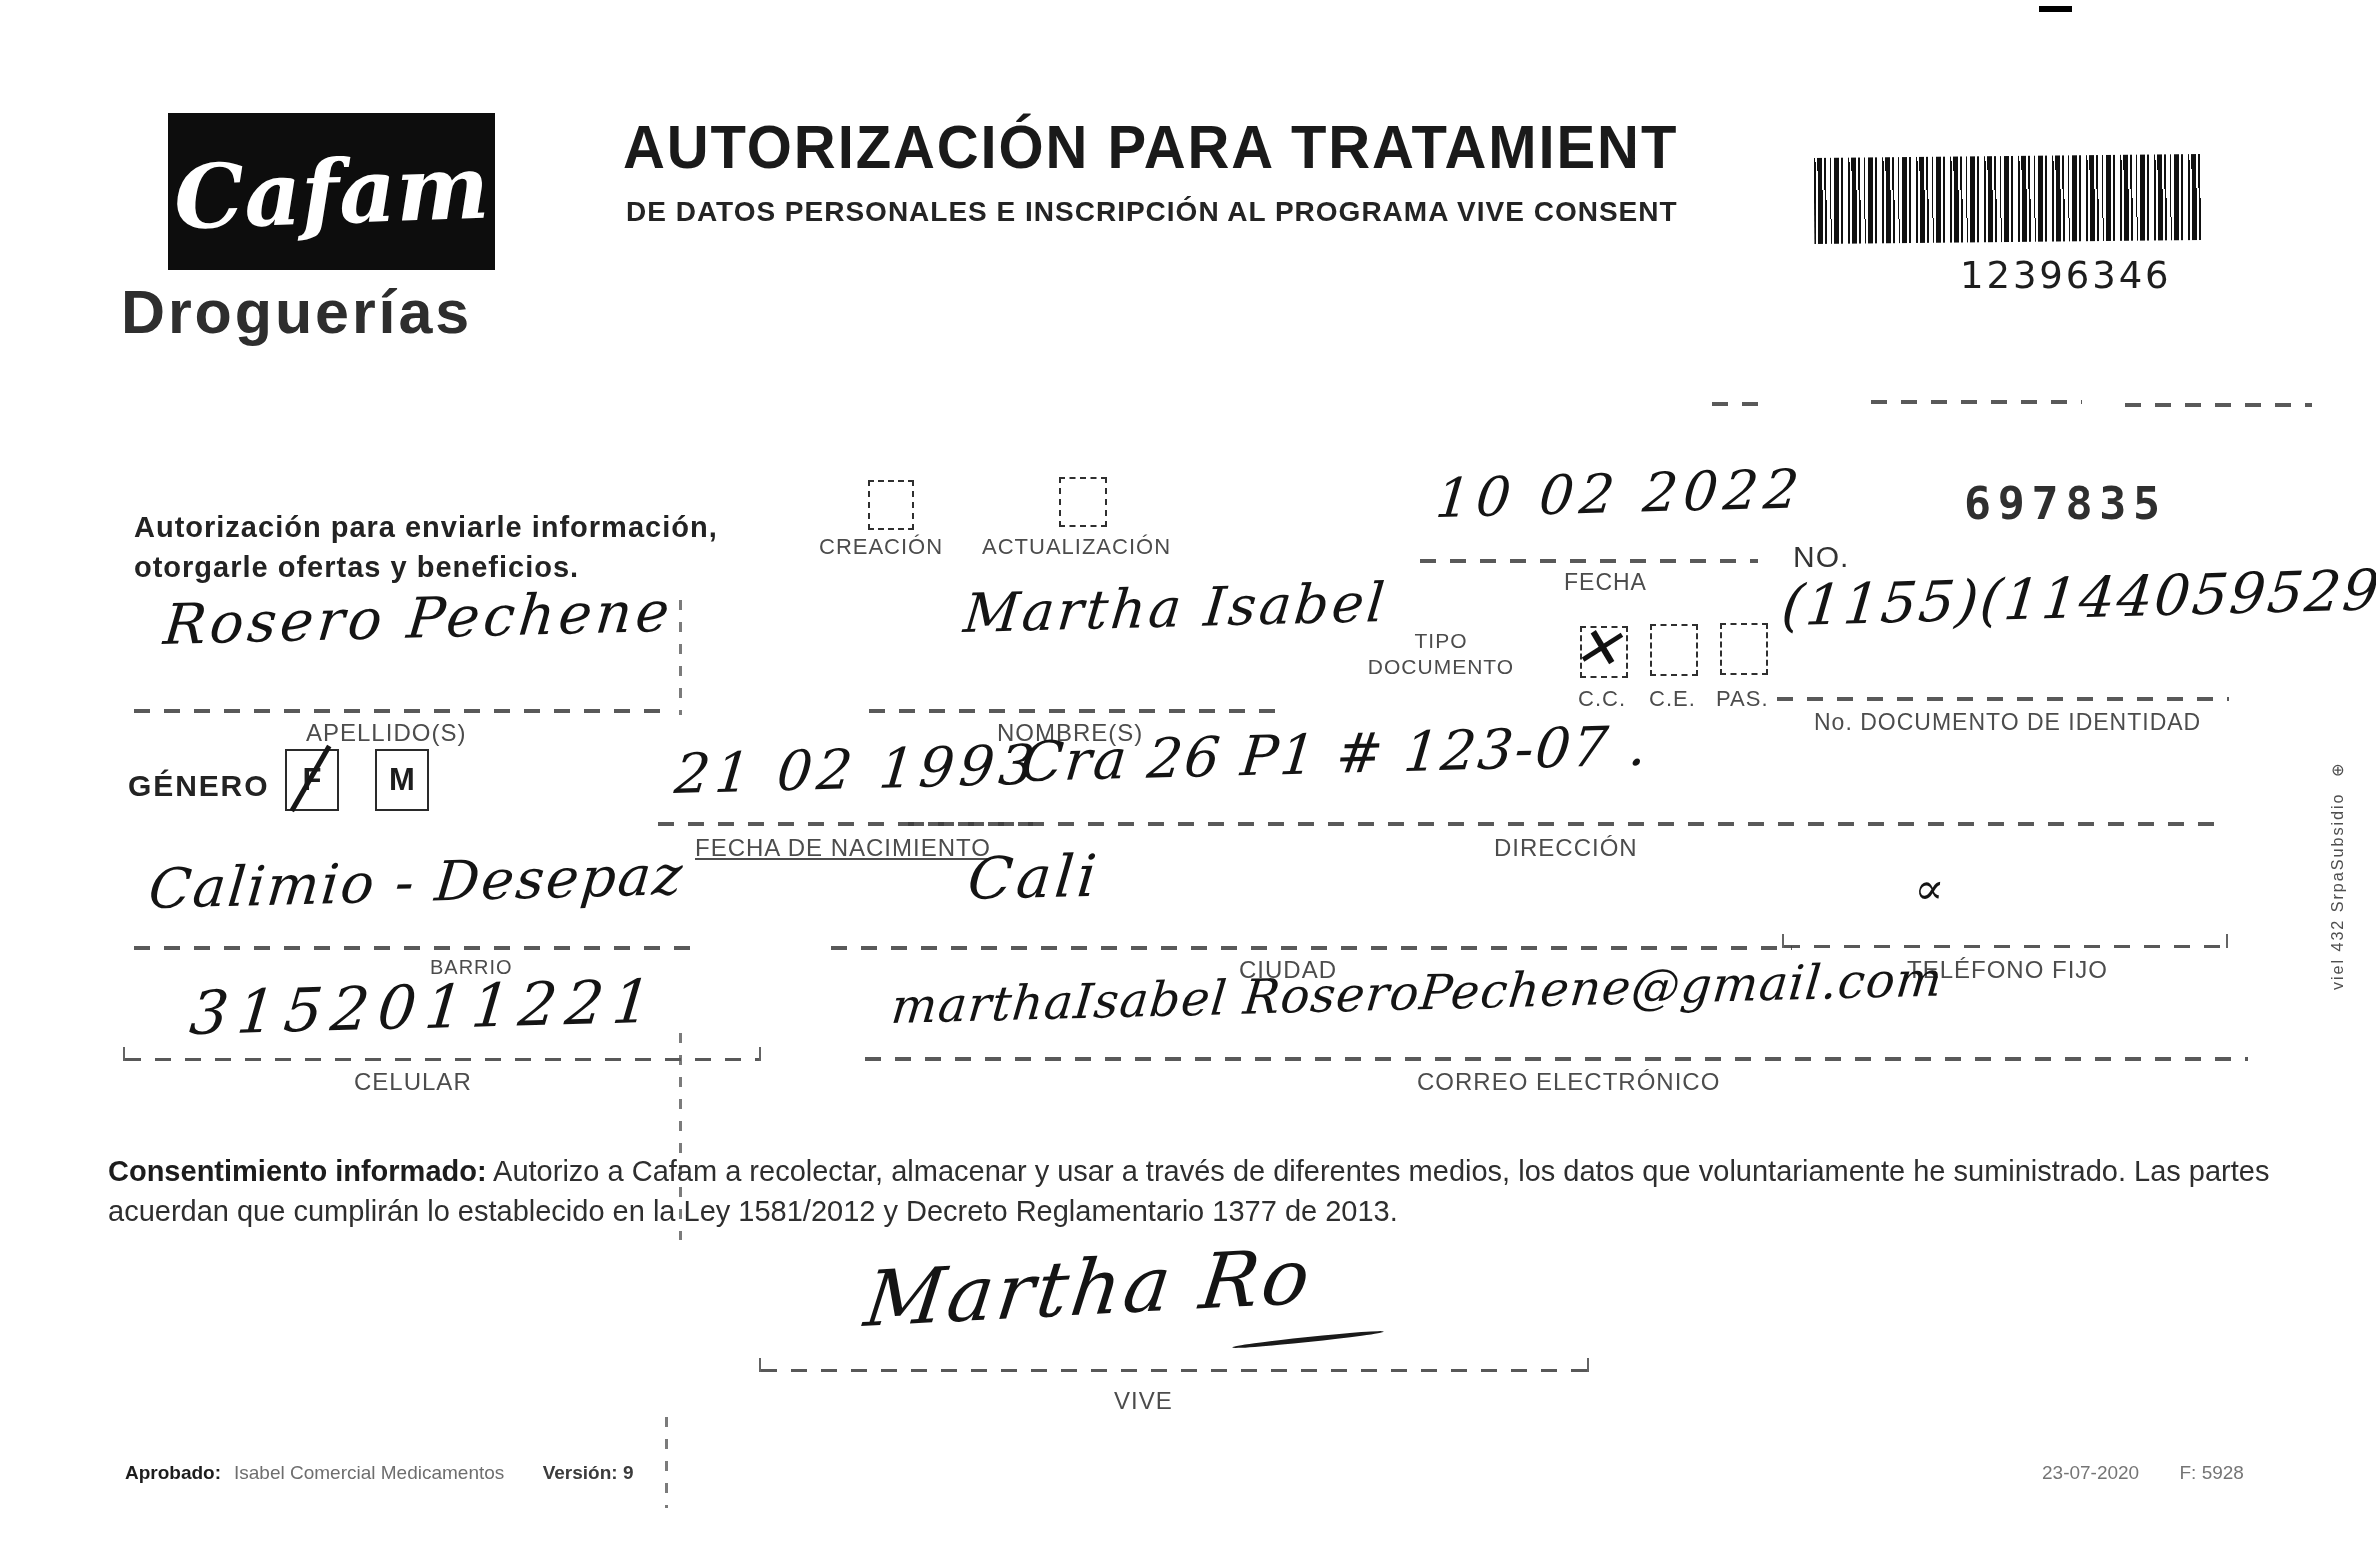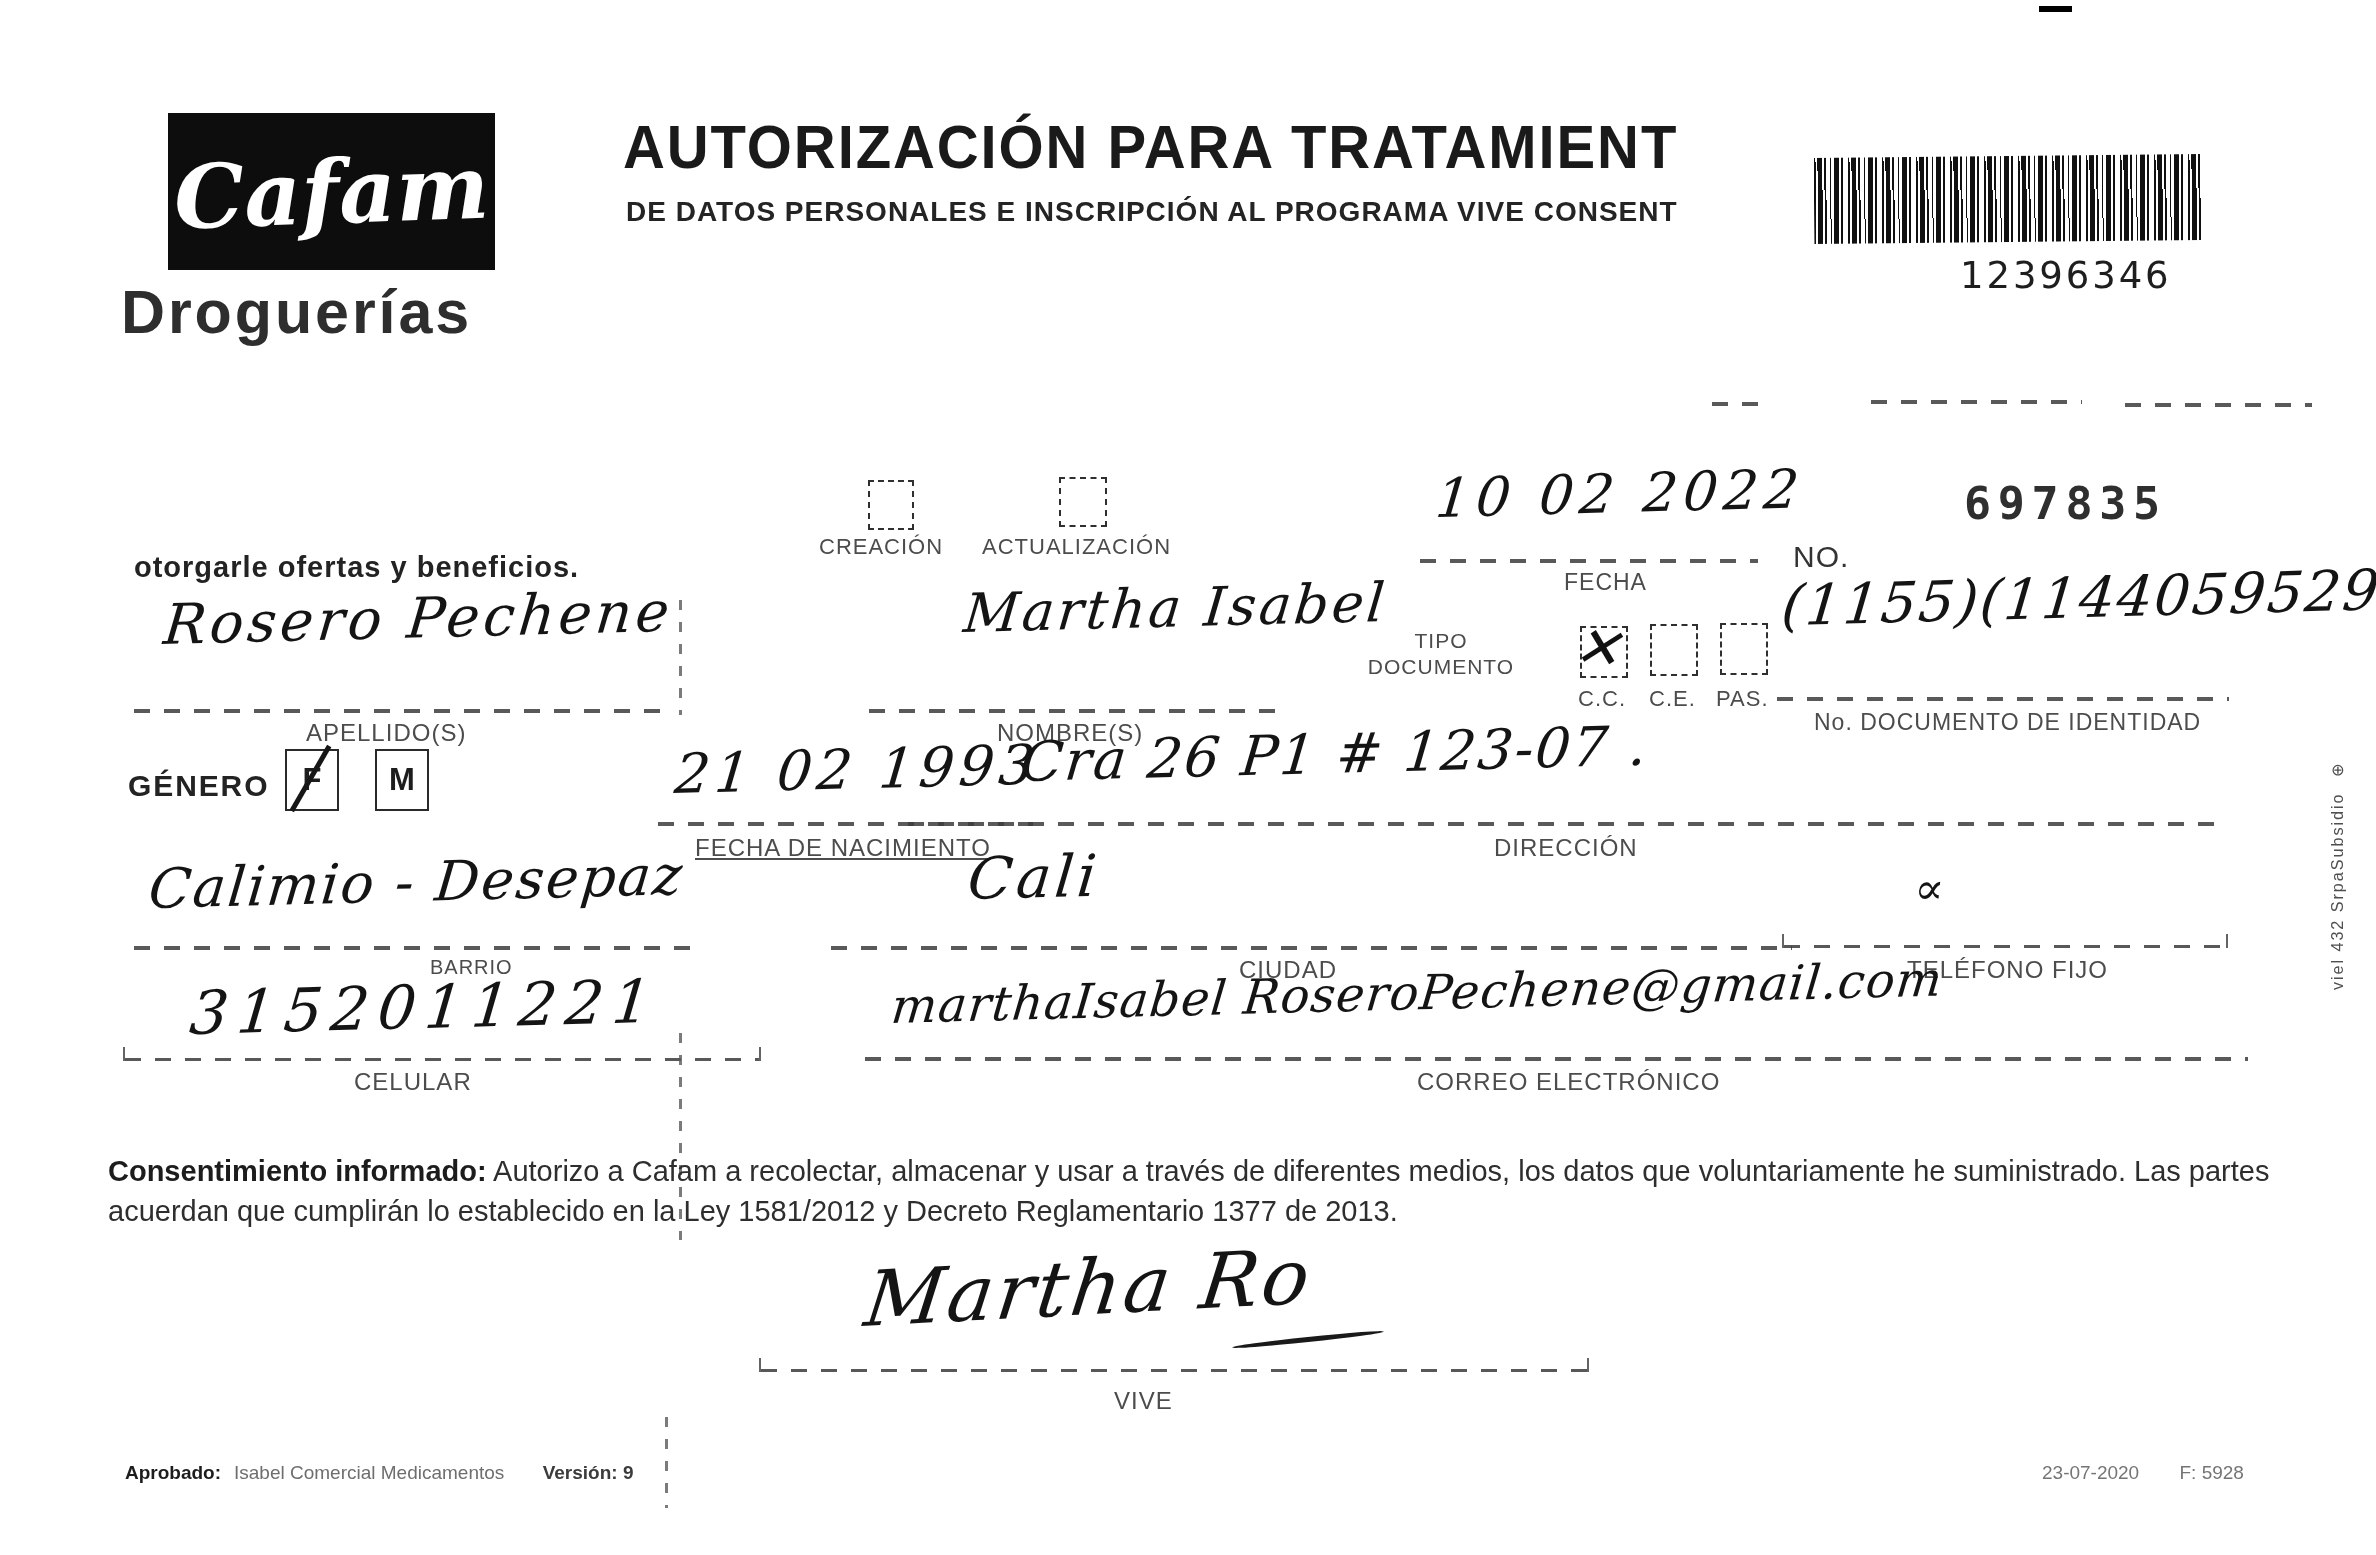--- a/index.html
+++ b/index.html
@@ -84,20 +84,21 @@
   <div class="title1">AUTORIZACIÓN PARA TRATAMIENT</div>
   <div class="title2">DE DATOS PERSONALES E INSCRIPCIÓN AL PROGRAMA VIVE CONSENT</div>
 
   <div class="barcode"></div>
   <div class="barcode-num">12396346</div>
   <div class="artifact" style="left:2039px;top:5.8px;width:33px;height:6.7px;"></div>
   <div class="line" style="left:1712px;top:402px;width:58px;"></div>
   <div class="line" style="left:1871px;top:400px;width:211px;"></div>
   <div class="line" style="left:2125px;top:403px;width:187px;"></div>
 
+  <div class="lbl bold" style="left:134px;top:511px;font-size:29px;">Autorización para enviarle información,</div>
   <div class="lbl bold" style="left:134px;top:551px;font-size:29px;">otorgarle ofertas y beneficios.</div>
 
   <div class="cbx" style="left:868px;top:480px;width:42px;height:46px;"></div>
   <div class="lbl" style="left:819px;top:534px;font-size:22px;">CREACIÓN</div>
   <div class="cbx" style="left:1059px;top:477px;width:44px;height:46px;"></div>
   <div class="lbl" style="left:982px;top:534px;font-size:22px;">ACTUALIZACIÓN</div>
 
   <div class="hw" style="left:1433px;top:467px;font-size:54px;letter-spacing:5.8px;">10 02 2022</div>
   <div class="line" style="left:1420px;top:559px;width:338px;"></div>
   <div class="lbl" style="left:1564px;top:569px;font-size:23px;">FECHA</div>

